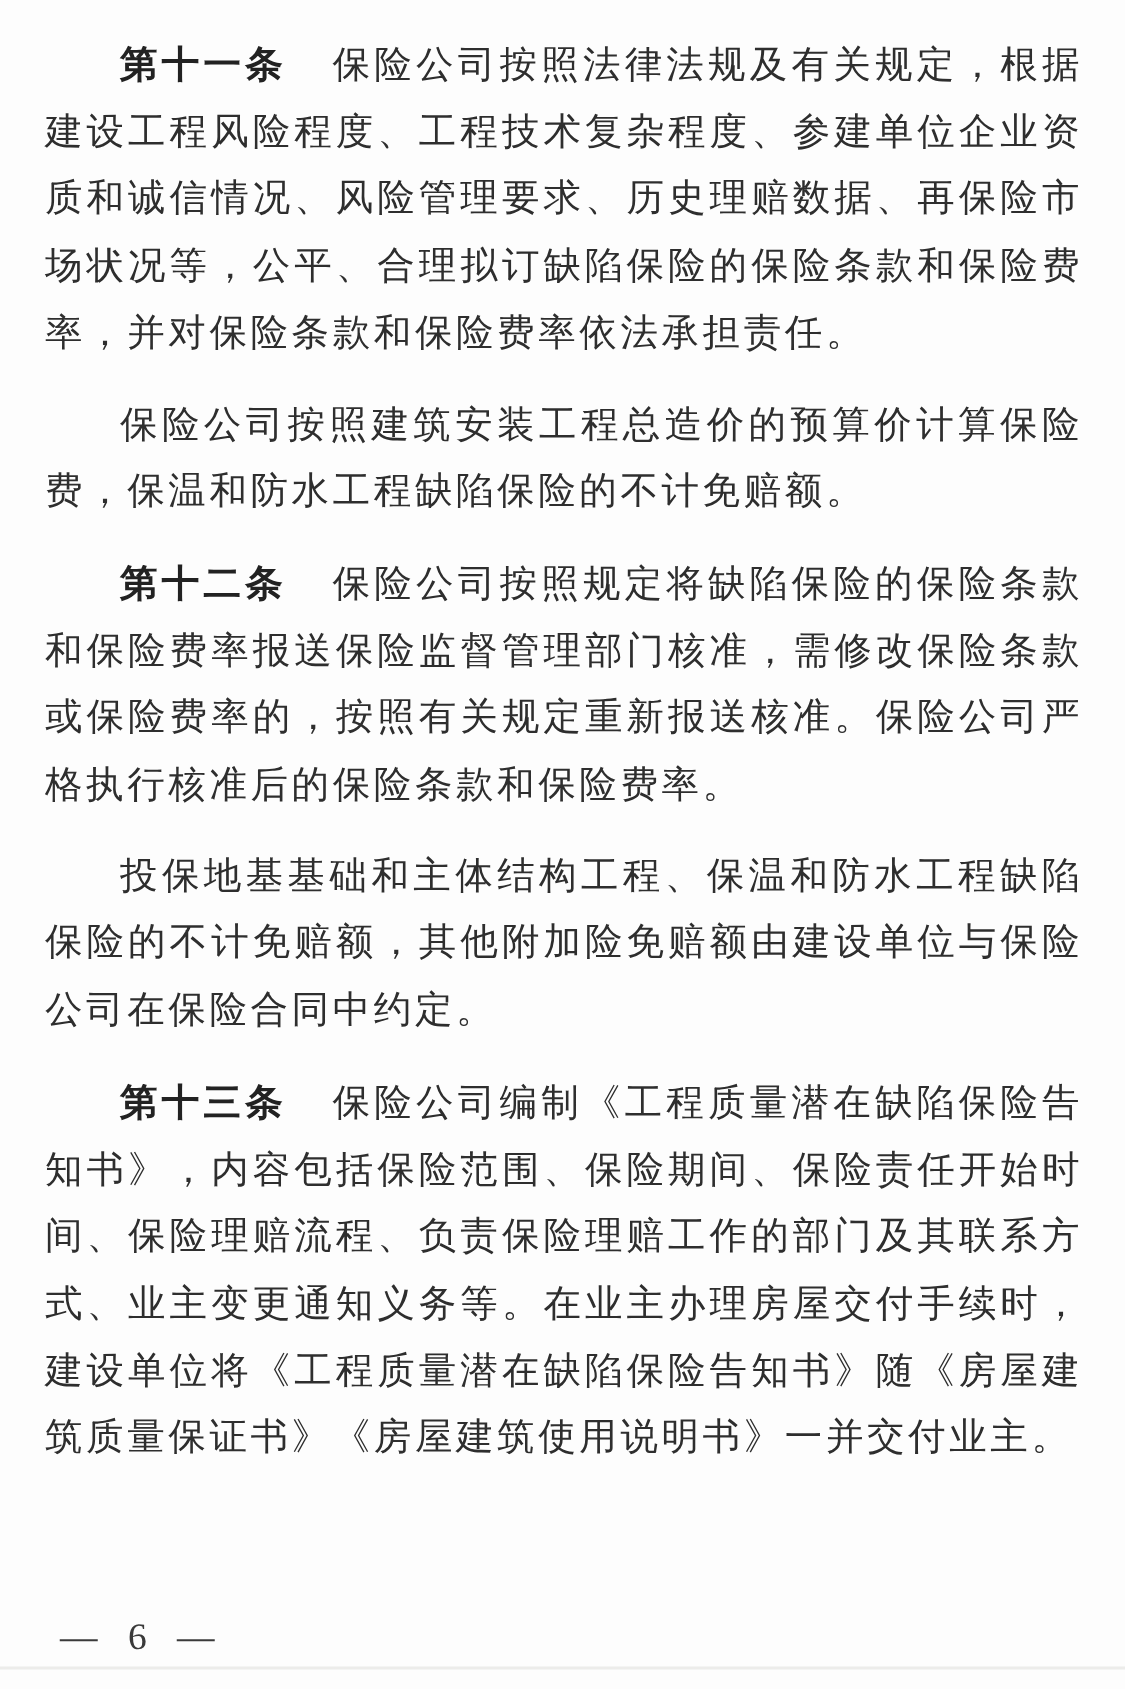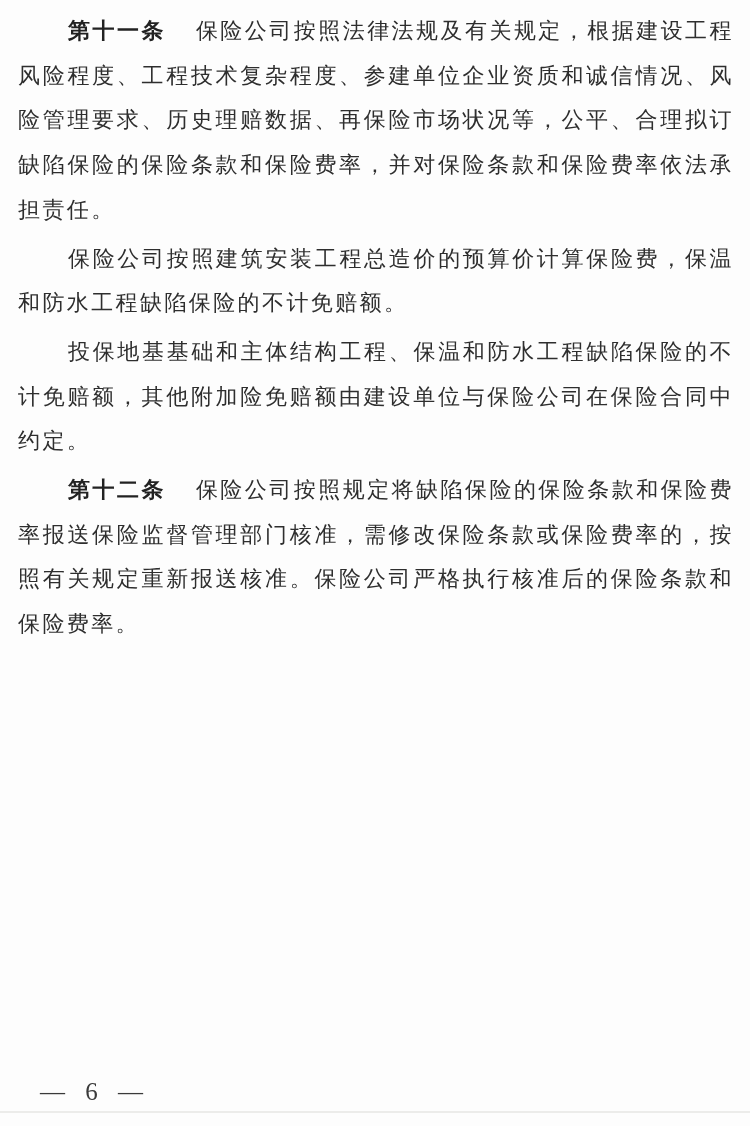--- a/index.html
+++ b/index.html
@@ -17,23 +17,23 @@
   }
   .content {
     position: absolute;
     left: 0;
     top: 0;
     width: 750px;
     padding: 5px 12px 0 14px;
     box-sizing: border-box;
   }
   p.para {
-    margin: 4px;
+    margin: 16px;
     padding: 0;
-    font-size: 22px;
+    font-size: 25px;
     line-height: 44.7px;
     letter-spacing: 2.4px;
     color: #2e2e2e;
     text-align: justify;
     text-justify: inter-character;
     text-indent: 50px;
     line-break: strict;
   }
   .head {
     font-family: "Liberation Sans", "DejaVu Sans", sans-serif;
@@ -70,24 +70,25 @@
 </head>
 <body>
 
 <div class="page">
   <div class="content">
 
     <p class="para"><b class="head">第十一条</b><span class="headgap"></span><span>保险公司按照法律法规及有关规定，根据建设工程风险程度、工程技术复杂程度、参建单位企业资质和诚信情况、风险管理要求、历史理赔数据、再保险市场状况等，公平、合理拟订缺陷保险的保险条款和保险费率，并对保险条款和保险费率依法承担责任。</span></p>
 
     <p class="para"><span>保险公司按照建筑安装工程总造价的预算价计算保险费，保温和防水工程缺陷保险的不计免赔额。</span></p>
 
+    <p class="para"><b class="head">第十二条</b><span class="headgap"></span><span>保险公司按照规定将缺陷保险的保险条款和保险费率报送保险监督管理部门核准，需修改保险条款或保险费率的，按照有关规定重新报送核准。保险公司严格执行核准后的保险条款和保险费率。</span></p>
+
     <p class="para"><span>投保地基基础和主体结构工程、保温和防水工程缺陷保险的不计免赔额，其他附加险免赔额由建设单位与保险公司在保险合同中约定。</span></p>
 
-    <p class="para"><b class="head">第十二条</b><span class="headgap"></span><span>保险公司按照规定将缺陷保险的保险条款和保险费率报送保险监督管理部门核准，需修改保险条款或保险费率的，按照有关规定重新报送核准。保险公司严格执行核准后的保险条款和保险费率。</span></p>
-
+    <p class="para"><b class="head">第十三条</b><span class="headgap"></span><span>保险公司编制《工程质量潜在缺陷保险告知书》，内容包括保险范围、保险期间、保险责任开始时间、保险理赔流程、负责保险理赔工作的部门及其联系方式、业主变更通知义务等。在业主办理房屋交付手续时，建设单位将《工程质量潜在缺陷保险告知书》随《房屋建筑质量保证书》《房屋建筑使用说明书》一并交付业主。</span></p>
 
 
 
   </div>
 
   <div class="footer">— 6 —</div>
 
   <div class="scan-line"></div>
 </div>
 

